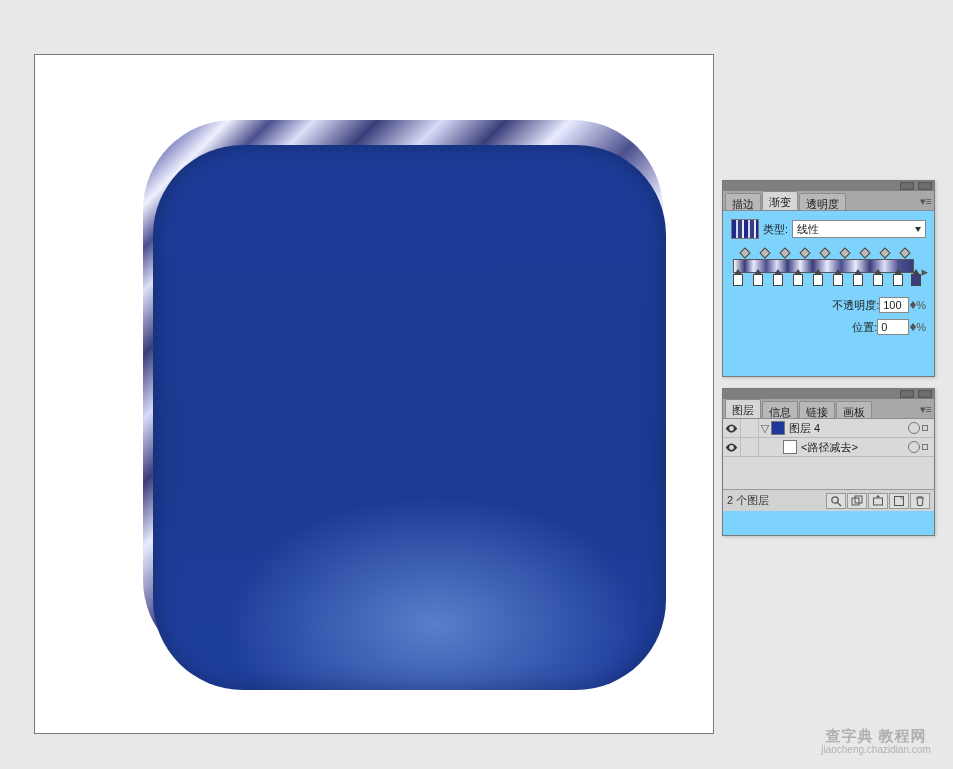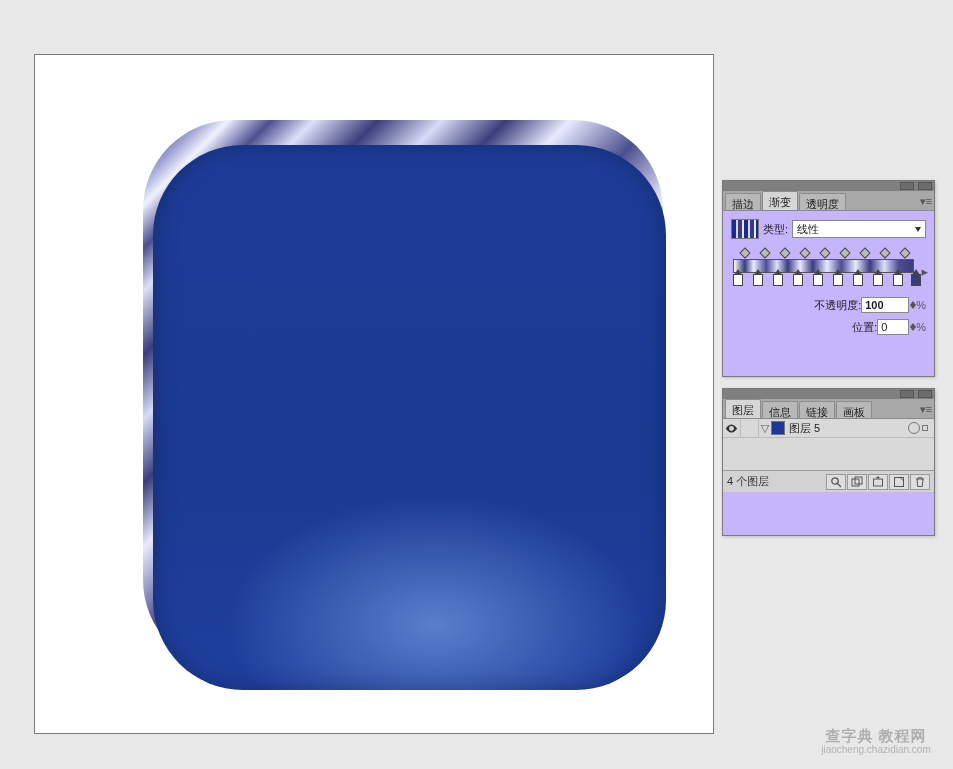--- a/index.html
+++ b/index.html
@@ -46,21 +46,21 @@
     line-height: 14px;
     pointer-events: none;
   }
   .watermark .main { font-size: 15px; font-weight: bold; letter-spacing: 1px; }
   .watermark .sub  { font-size: 10px; }
 
   
   .panel {
     position: absolute;
     left: 722px; width: 213px;
-    background: #c4b5fd;
+    background: #7dd3fc;
     border: 1px solid #7a7a7a;
     box-shadow: 1px 1px 3px rgba(0,0,0,0.18);
     color:#1a1a1a;
   }
   .panel-header {
     height: 10px;
     background:#7f7f7f;
     position:relative;
   }
   .panel-header .dock-left, .panel-header .dock-close{
@@ -235,21 +235,21 @@
       <div class="stop-bot" style="left:104px;"></div>
       <div class="stop-bot" style="left:124px;"></div>
       <div class="stop-bot" style="left:144px;"></div>
       <div class="stop-bot" style="left:164px;"></div>
       <div class="stop-bot" style="left:182px;background:#3a3d7a;"></div>
       <div class="plus-right">▸</div>
     </div>
 
     <div class="bottom-row">
       <span class="lbl">不透明度:</span>
-      <div class="num-input" style="width:48px;font-weight:bold;">
+      <div class="num-input" style="width:30px;">
         <span>100</span>
       </div>
       <div style="display:flex;flex-direction:column;">
         <span class="spinner spin-up"></span>
         <span class="spinner spin-dn"></span>
       </div>
       <span class="pct">%</span>
     </div>
 
     <div class="bottom-row">
@@ -283,31 +283,44 @@
 
     <div class="layer-row">
       <div class="eye">
         <svg viewBox="0 0 16 10">
             <path d="M8 0C4 0 1 5 1 5s3 5 7 5 7-5 7-5-3-5-7-5zm0 8a3 3 0 110-6 3 3 0 010 6z" fill="#333"></path>
           </svg>
       </div>
       <div class="lock"></div>
       <span class="disclosure">▽</span>
       <div class="layer-thumb blue"></div>
-      <span>图层 5</span>
+      <span>图层 4</span>
       <div class="target"></div>
       <div class="sel-box"></div>
     </div>
 
 
+    <div class="layer-row">
+      <div class="eye">
+        <svg viewBox="0 0 16 10">
+            <path d="M8 0C4 0 1 5 1 5s3 5 7 5 7-5 7-5-3-5-7-5zm0 8a3 3 0 110-6 3 3 0 010 6z" fill="#333"></path>
+          </svg>
+      </div>
+      <div class="lock"></div>
+      <span class="indent" style="width:24px;"></span>
+      <div class="layer-thumb white"></div>
+      <span>&lt;路径减去&gt;</span>
+      <div class="target"></div>
+      <div class="sel-box"></div>
+    </div>
     <div style="height:32px;background:#d9d9d9;"></div>
   </div>
 
   <div class="layers-footer">
-    <span class="count">4 个图层</span>
+    <span class="count">2 个图层</span>
     <div class="ft-btn">
         <svg viewBox="0 0 12 12">
           <circle cx="5" cy="5" r="3.2" fill="none" stroke="#555" stroke-width="1.3"></circle>
           <line x1="7.6" y1="7.6" x2="11" y2="11" stroke="#555" stroke-width="1.3"></line>
         </svg>
       </div>
     <div class="ft-btn">
         <svg viewBox="0 0 12 12">
           <rect x="1" y="3" width="7" height="7" fill="none" stroke="#555"></rect>
           <rect x="4" y="1" width="7" height="7" fill="none" stroke="#555"></rect>

